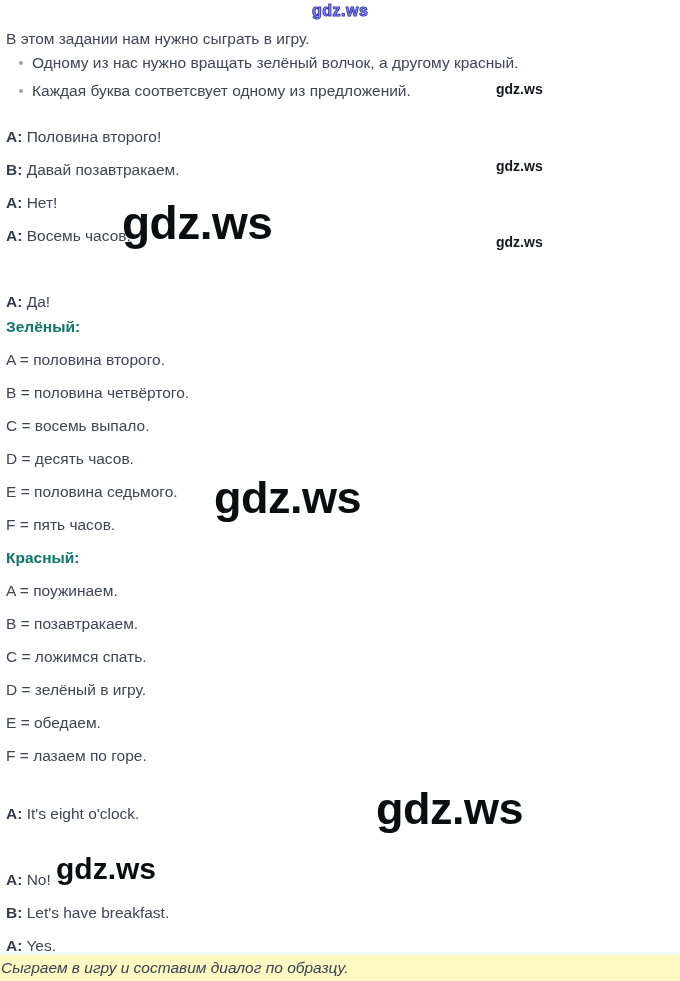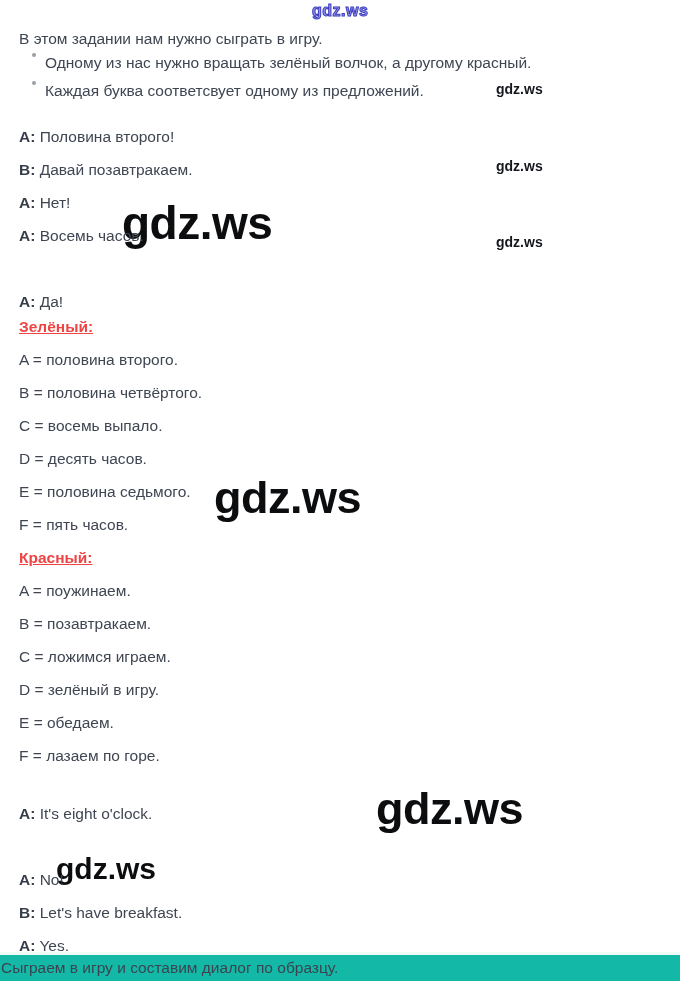--- a/index.html
+++ b/index.html
@@ -9,37 +9,37 @@
     font-family: "Liberation Sans", "DejaVu Sans", sans-serif;
     color: #3f4652;
     overflow: hidden;
     position: relative;
   }
   .page { position: absolute; left: 0; top: 0; width: 680px; height: 981px; }
 
   .ln {
     position: absolute;
     left: 0;
-    padding-left: 19px;
+    padding-left: 6px;
     font-size: 15.5px;
     line-height: 20px;
     white-space: nowrap;
     color: #3f4652;
   }
-  .bullet-ln { left: 13px; display: flex; align-items: flex-start; }
+  .bullet-ln { left: 13px; display: flex; align-items: center; }
   .bullet-dot {
     display: inline-block;
     width: 4px; height: 4px;
     border-radius: 50%;
     background: #9aa0a8;
     margin-right: 9px;
     flex: 0 0 auto;
   }
   .speaker { font-weight: 700; color: #363d49; }
-  .sec-title { font-weight: 700; color: #ef4444; text-decoration: underline; }
+  .sec-title { font-weight: 700; color: #0f766e; }
 
   
   .wm { position: absolute; white-space: nowrap; pointer-events: none; }
   .wm-top {
     top: 2px; left: 312px;
     font-size: 16px; font-weight: 700;
     color: rgba(255,255,255,0);
     -webkit-text-stroke: 1px #3c3cc0;
     text-shadow: 0 0 1px #8a8ae0;
     letter-spacing: 0.5px;
@@ -51,23 +51,24 @@
   .wm-big { font-weight: 600; color: #0c0d0f; letter-spacing: -0.5px; }
   .wm-big-1 { top: 196px; left: 122px; font-size: 46px; }
   .wm-big-2 { top: 472px; left: 214px; font-size: 45px; }
   .wm-big-3 { top: 783px; left: 376px; font-size: 45px; }
   .wm-mid-1 { top: 852px; left: 56px; font-size: 30px; font-weight: 600; color: #0c0d0f; }
 
   .footer-bar {
     position: absolute;
     left: 0; top: 952px;
     width: 680px; height: 29px;
-    background: #14b8a6;
+    background: #fef9c3;
     border-top: 3px solid #edfbf4;
     box-sizing: border-box;
+    font-style: italic;
   }
   .footer-bar .ftext {
     position: absolute;
     left: 1px; top: 4px;
     font-size: 15.5px;
     color: #3a4450;
     white-space: nowrap;
   }
 </style>
 </head>
@@ -120,21 +121,21 @@
   <div class="ln" style="top:350px">A = половина второго.</div>
   <div class="ln" style="top:383px">B = половина четвёртого.</div>
   <div class="ln" style="top:416px">C = восемь выпало.</div>
   <div class="ln" style="top:449px">D = десять часов.</div>
   <div class="ln" style="top:482px">E = половина седьмого.</div>
   <div class="ln" style="top:515px">F = пять часов.</div>
 
   <div class="ln sec-title" style="top:548px">Красный:</div>
   <div class="ln" style="top:581px">A = поужинаем.</div>
   <div class="ln" style="top:614px">B = позавтракаем.</div>
-  <div class="ln" style="top:647px">C = ложимся играем.</div>
+  <div class="ln" style="top:647px">C = ложимся спать.</div>
   <div class="ln" style="top:680px">D = зелёный в игру.</div>
   <div class="ln" style="top:713px">E = обедаем.</div>
   <div class="ln" style="top:746px">F = лазаем по горе.</div>
 
 
   <div class="ln" style="top:804px">
     <span class="speaker">A:</span>
     <span>It's eight o'clock.</span>
   </div>
   <div class="ln" style="top:870px">

